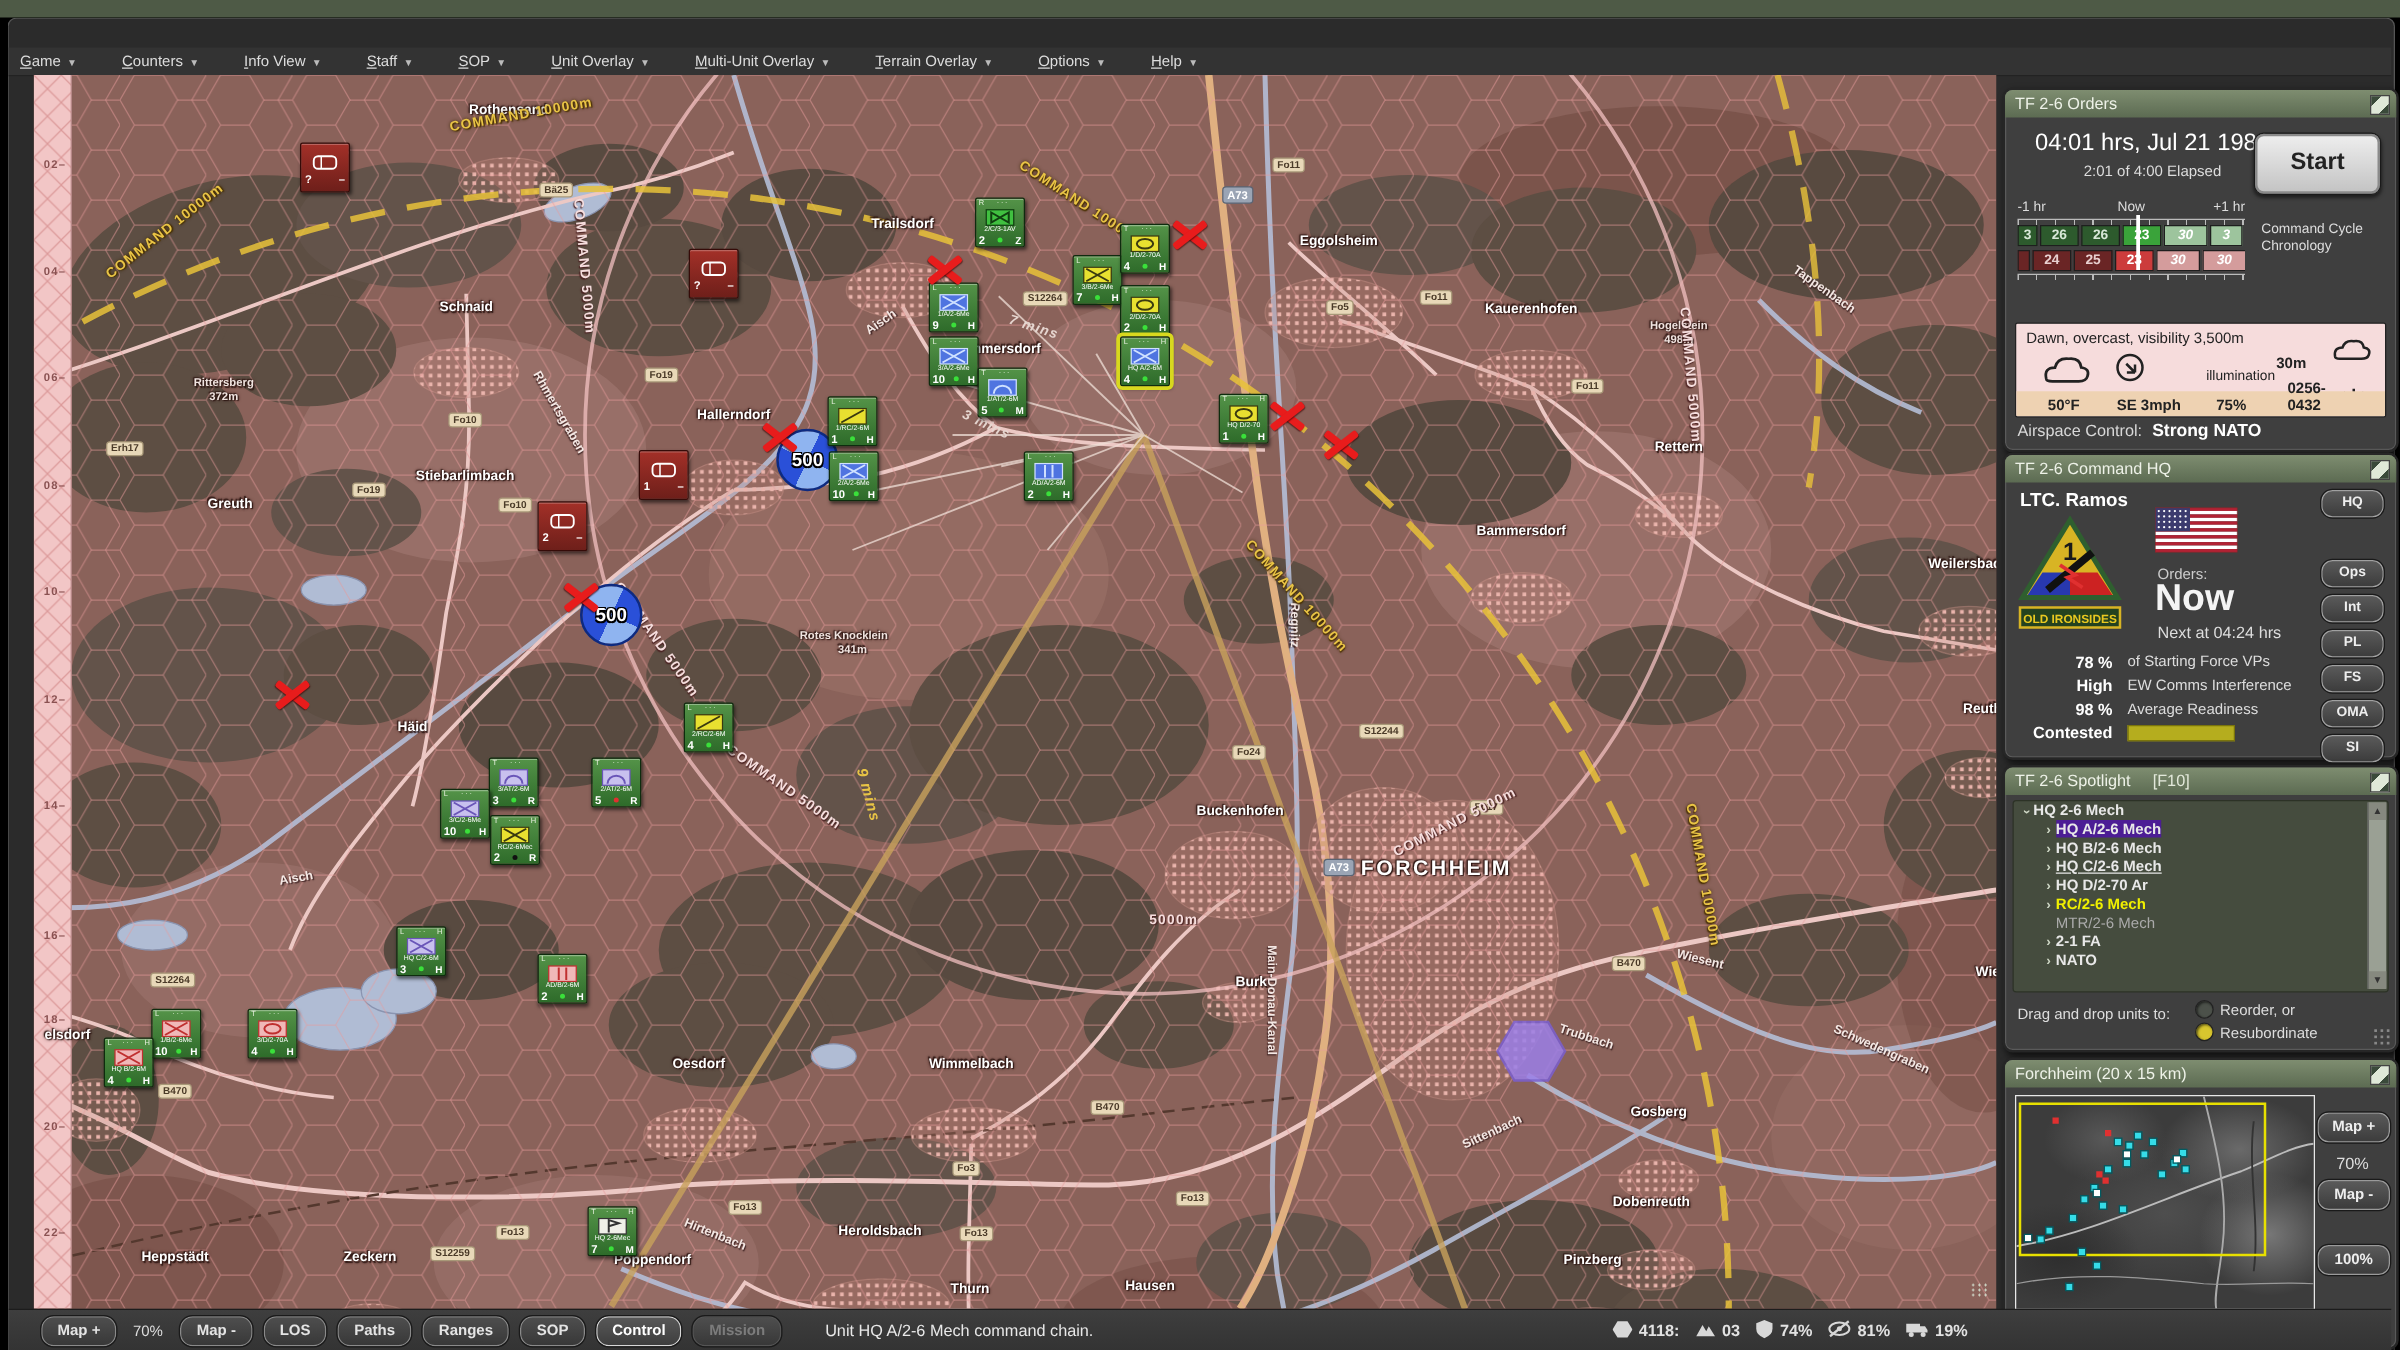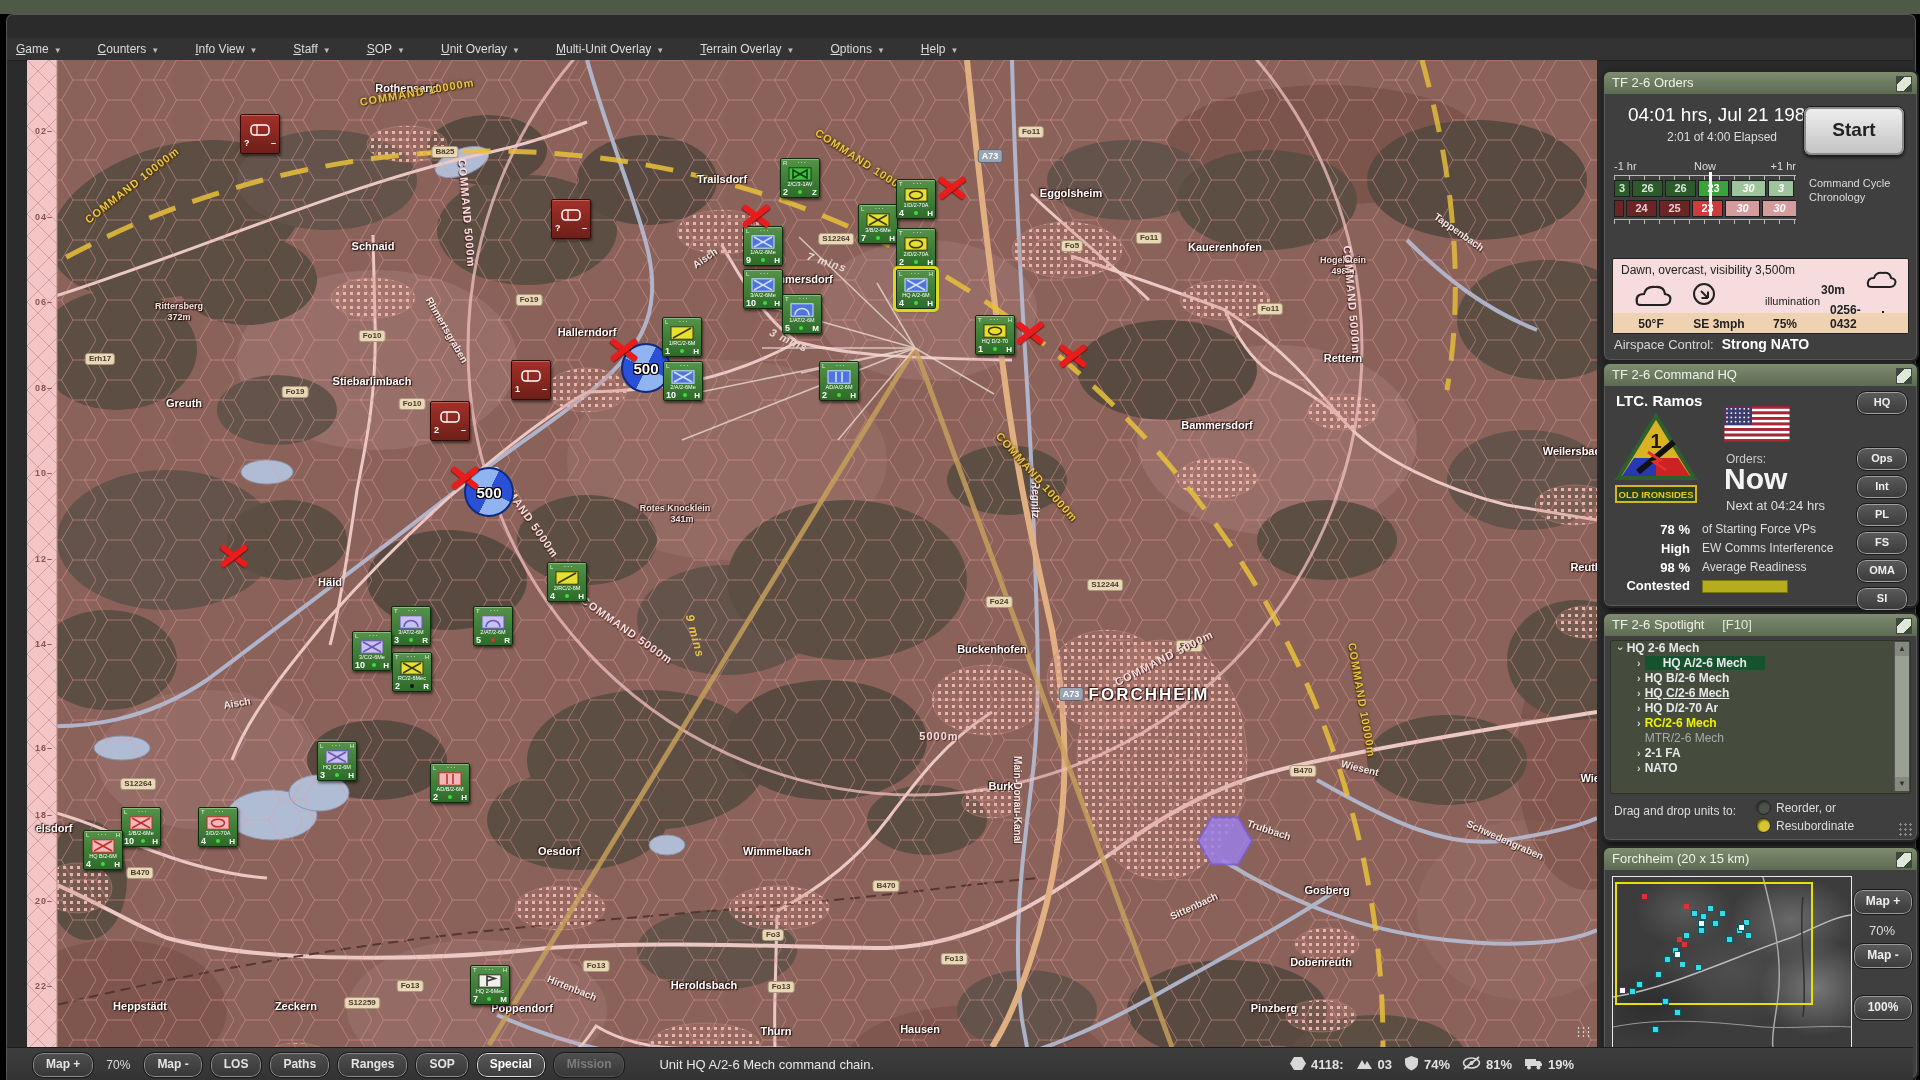--- a/index.html
+++ b/index.html
@@ -90,21 +90,21 @@
   #p-hq .onext{position:absolute;left:122px;top:134px;color:#ddd;font-size:13px;}
   .statrow{position:absolute;left:0;width:250px;}
   .statrow .sv{position:absolute;left:0;width:86px;text-align:right;color:#fff;font-weight:bold;font-size:13px;}
   .statrow .sl{position:absolute;left:98px;color:#ddd;font-size:12px;}
   .contbar{position:absolute;left:98px;top:216px;width:84px;height:11px;background:#b5ad1e;border:1px solid #7a740c;}
   
   .treebox{position:absolute;left:6px;top:26px;width:299px;height:152px;background:#454c3e;border:1px solid #2c3226;border-radius:3px;overflow:hidden;}
   .trow{position:relative;height:15px;line-height:15px;font-size:12px;font-weight:bold;color:#e8e8e8;white-space:nowrap;}
   .trow .chev{color:#cdd6c4;font-weight:bold;margin-right:4px;font-size:11px;display:inline-block;}
   .trow.root .chev{transform:rotate(90deg);}
-  .trow.selected .lbl{background:#14532d;padding:0 18px;}
+  .trow.selected .lbl{background:#4c1d95;padding:0 0;}
   .trow.highlight .lbl{color:#f0f000;}
   .trow.dim .lbl{color:#aaa;font-weight:normal;}
   .sbar{position:absolute;right:1px;top:1px;width:14px;height:149px;background:#9aa094;border-left:1px solid #555;}
   .sbar .ar{position:absolute;left:0;width:14px;height:14px;background:#86897f;color:#333;font-size:8px;text-align:center;line-height:14px;}
   .draghint{position:absolute;left:10px;top:190px;color:#ddd;font-size:12px;}
   .radio{position:absolute;left:152px;width:13px;height:13px;border-radius:50%;background:#4c514a;border:1px solid #222;box-shadow:inset 1px 1px 2px rgba(0,0,0,.6);}
   .radio.on{background:#d8c62e;}
   .radlab{position:absolute;left:172px;color:#ddd;font-size:12px;}
   .grip{position:absolute;right:4px;bottom:3px;width:14px;height:14px;
     background-image:radial-gradient(#888 1px,transparent 1.2px);background-size:5px 5px;background-position:bottom right;}
@@ -1170,21 +1170,21 @@
   <div id="bottombar">
     <div style="width:26px;flex:none"></div>
     <div id="bbtns" style="display:flex;align-items:center;">
         <div class="bbtn">Map +</div>
         <div class="btext">70%</div>
         <div class="bbtn">Map -</div>
         <div class="bbtn">LOS</div>
         <div class="bbtn">Paths</div>
         <div class="bbtn">Ranges</div>
         <div class="bbtn">SOP</div>
-        <div class="bbtn active">Special</div>
+        <div class="bbtn active">Control</div>
         <div class="bbtn disabled">Mission</div>
       </div>
     <div id="bstatus">Unit HQ A/2-6 Mech command chain.</div>
     <div id="bind">
         <div class="ind">
           <span><svg width="16" height="15">
               <polygon points="4,1 12,1 16,7.5 12,14 4,14 0,7.5" fill="#d8d8d8"></polygon>
             </svg></span>
           <span>4118:</span>
         </div>

